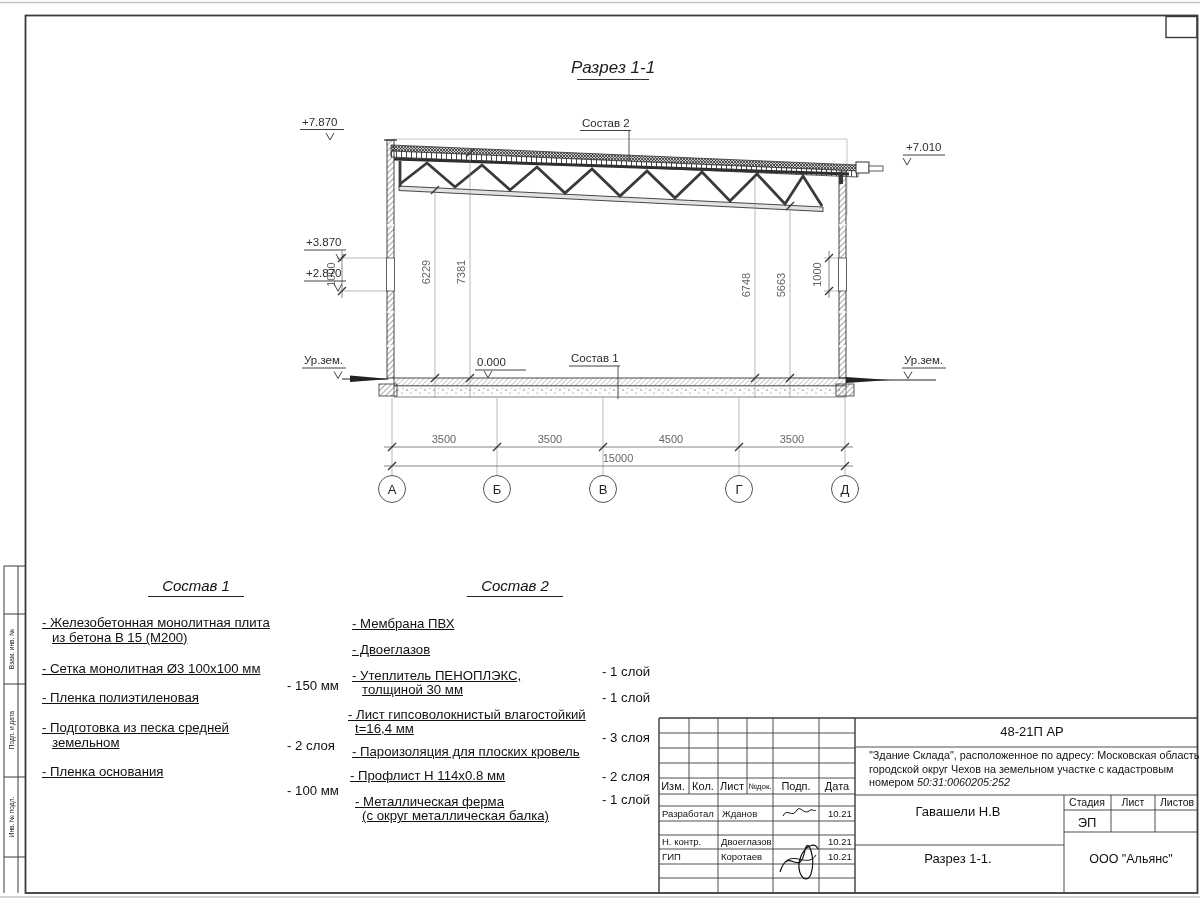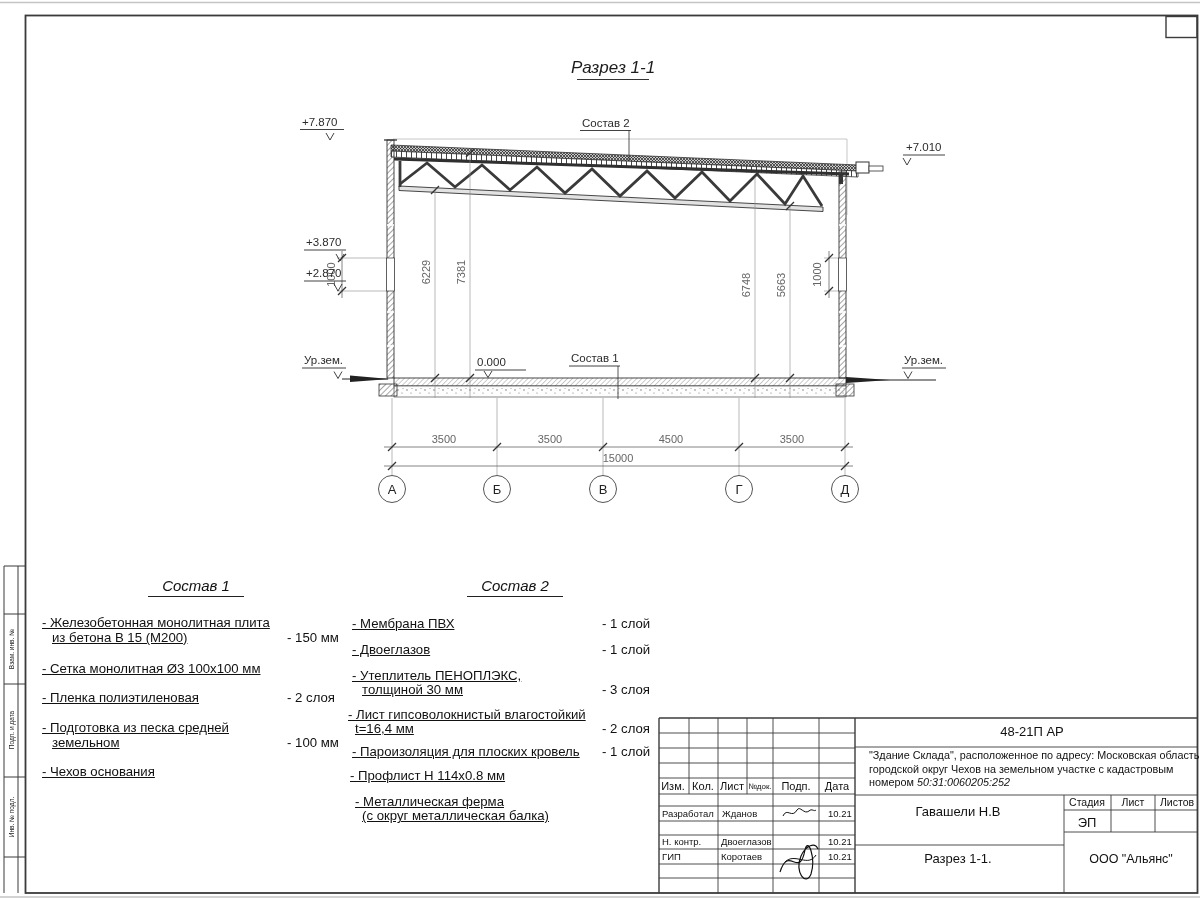--- a/index.html
+++ b/index.html
@@ -5,21 +5,21 @@
   html,body{margin:0;padding:0;}
   body{
     width:1200px;height:900px;position:relative;background:#ffffff;
     font-family:"Liberation Sans", sans-serif;color:#111;overflow:hidden;
   }
   svg text{font-family:"Liberation Sans", sans-serif;}
   .abs{position:absolute;}
   .comp-head{font-size:15px;font-style:italic;text-align:center;
     border-bottom:1px solid #222;padding-bottom:2px;color:#111;}
   .comp-line{font-size:13.2px;white-space:nowrap;color:#111;text-decoration:underline;}
-  .comp-val{font-size:13.2px;white-space:nowrap;color:#111;}
+  .comp-val{font-size:13.2px;white-space:nowrap;color:#111;margin-top:48px;}
 </style>
 </head>
 <body>
 
 <svg class="abs" style="left:0;top:0" width="1200" height="900" viewBox="0 0 1200 900">
   <defs>
     <pattern id="hatch" width="4" height="4" patternUnits="userSpaceOnUse" patternTransform="rotate(45)">
       <line x1="0" y1="0" x2="0" y2="4" stroke="#4a4a4a" stroke-width="1"></line>
     </pattern>
     <pattern id="floorhatch" width="3.5" height="3.5" patternUnits="userSpaceOnUse" patternTransform="rotate(45)">
@@ -331,21 +331,21 @@
 
   <div class="abs comp-line" style="left:42px;top:661px">- Сетка монолитная Ø3 100х100 мм</div>
 
   <div class="abs comp-line" style="left:42px;top:690px">- Пленка полиэтиленовая</div>
   <div class="abs comp-val" style="left:287px;top:690px">-  2 слоя</div>
 
   <div class="abs comp-line" style="left:42px;top:720px">- Подготовка из песка средней</div>
   <div class="abs comp-line" style="left:52px;top:735px">земельном</div>
   <div class="abs comp-val" style="left:287px;top:735px">- 100 мм</div>
 
-  <div class="abs comp-line" style="left:42px;top:764px">- Чехов основания</div>
+  <div class="abs comp-line" style="left:42px;top:764px">- Пленка основания</div>
 </div>
 
 <div>
   <div class="abs comp-head" style="left:467px;top:577px;width:96px;">Состав 2</div>
 
   <div class="abs comp-line" style="left:352px;top:616px">- Мембрана ПВХ</div>
   <div class="abs comp-val" style="left:602px;top:616px">- 1 слой</div>
 
   <div class="abs comp-line" style="left:352px;top:642px">- Двоеглазов</div>
   <div class="abs comp-val" style="left:602px;top:642px">- 1 слой</div>

